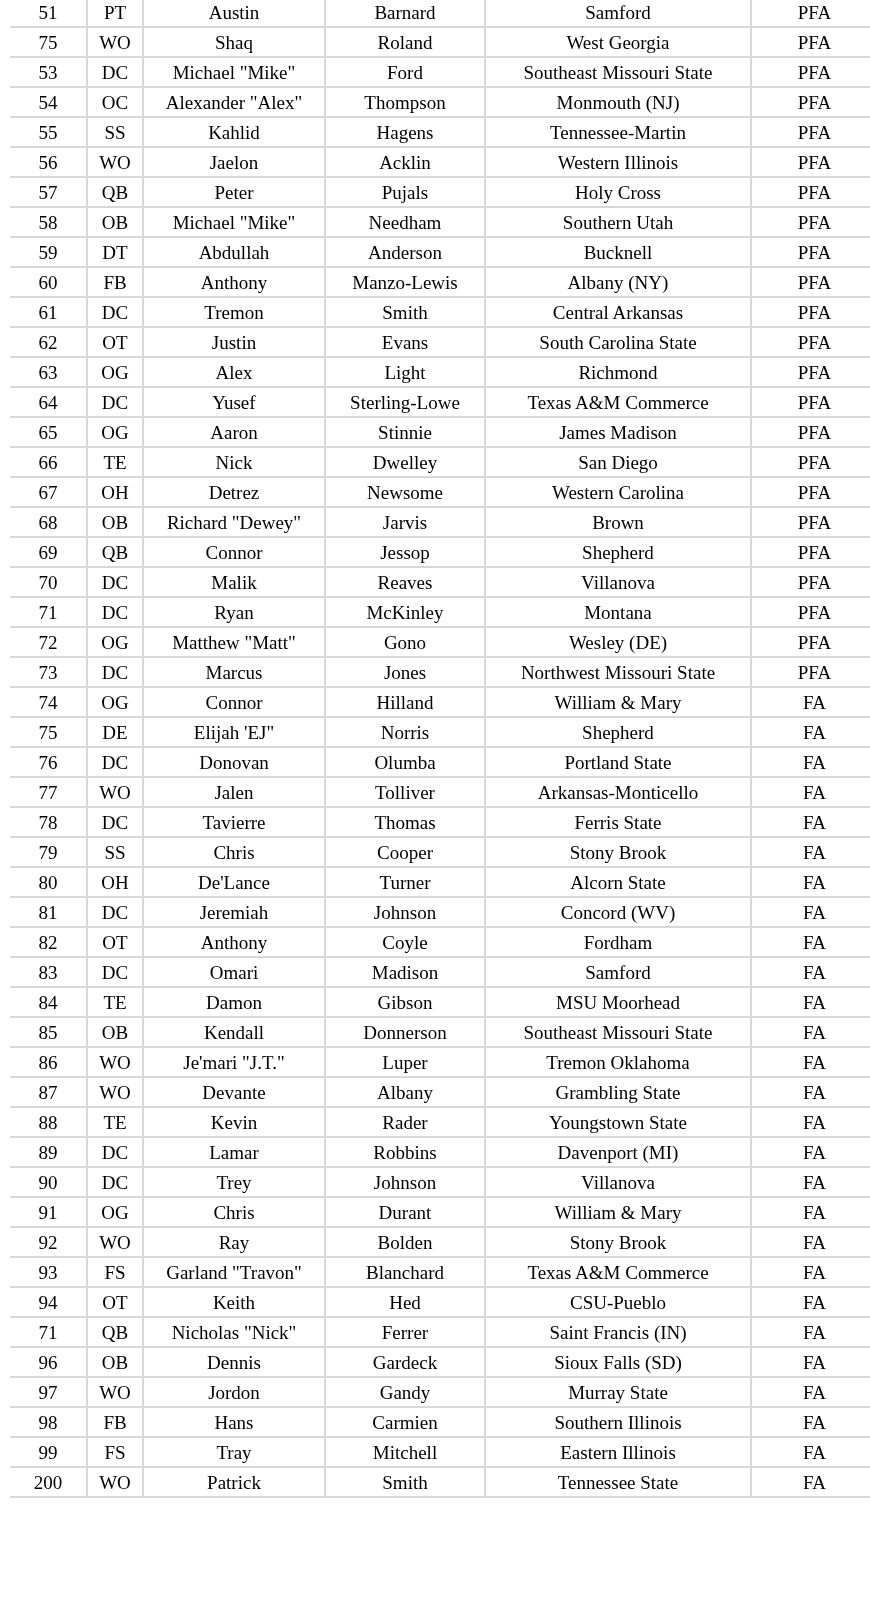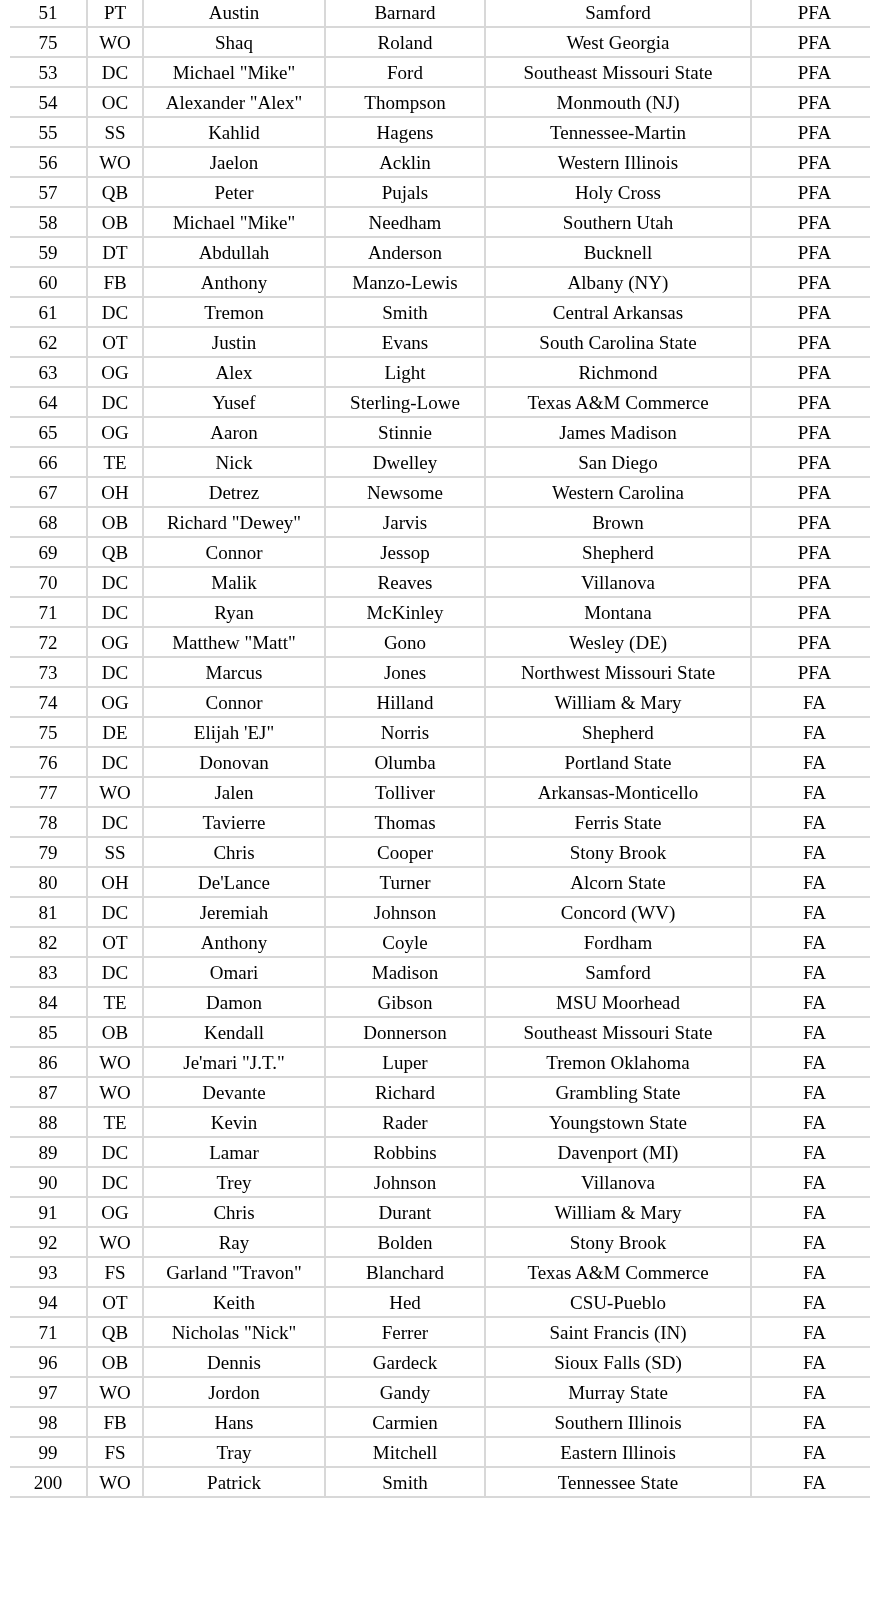--- a/index.html
+++ b/index.html
@@ -338,21 +338,21 @@
           <td class="col-1">WO</td>
           <td class="col-2">Je'mari "J.T."</td>
           <td class="col-3">Luper</td>
           <td class="col-4">Tremon Oklahoma</td>
           <td class="col-5">FA</td>
         </tr>
         <tr>
           <td class="col-0">87</td>
           <td class="col-1">WO</td>
           <td class="col-2">Devante</td>
-          <td class="col-3">Richard</td>
+          <td class="col-3">Albany</td>
           <td class="col-4">Grambling State</td>
           <td class="col-5">FA</td>
         </tr>
         <tr>
           <td class="col-0">88</td>
           <td class="col-1">TE</td>
           <td class="col-2">Kevin</td>
           <td class="col-3">Rader</td>
           <td class="col-4">Youngstown State</td>
           <td class="col-5">FA</td>

